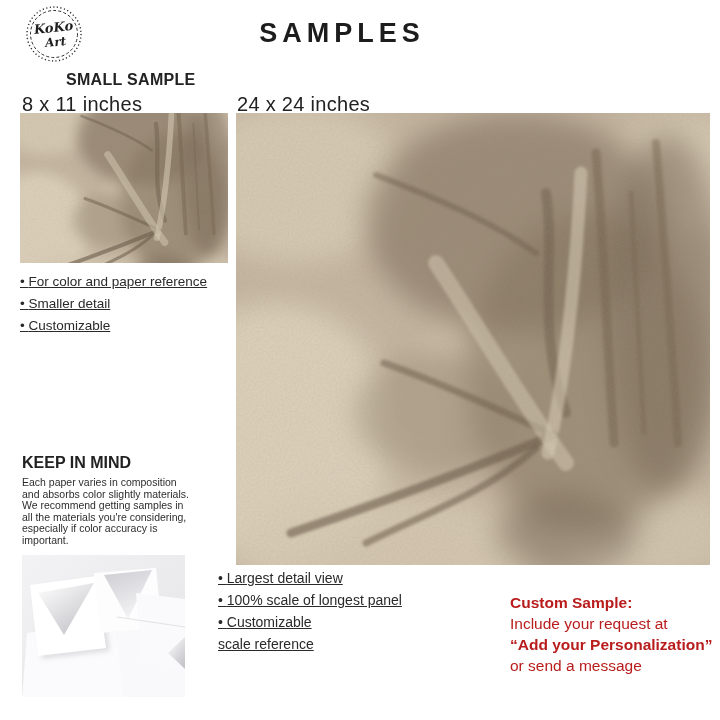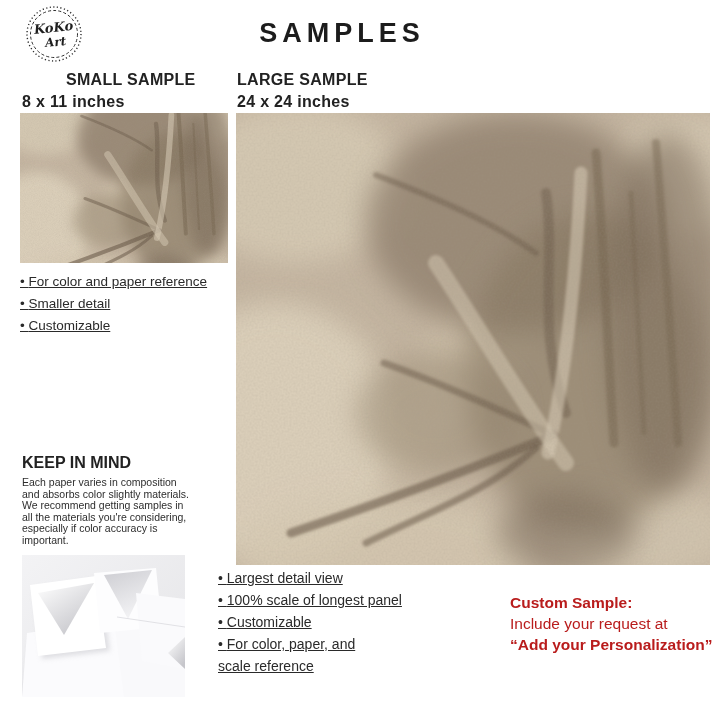--- a/index.html
+++ b/index.html
@@ -8,21 +8,21 @@
     font-family:"Liberation Sans", sans-serif;color:#1f1f1f;
   }
   
   .logo{position:absolute;left:24px;top:4px;width:60px;height:60px;}
   .page-title{
     position:absolute;left:0;top:18px;width:684px;text-align:center;
     font-size:27px;font-weight:bold;letter-spacing:5px;color:#1c1c1c;
   }
   
   .sec-head{position:absolute;font-size:16px;font-weight:bold;letter-spacing:.3px;color:#222;}
-  .sec-size{position:absolute;font-size:16px;font-weight:bold;letter-spacing:.3px;color:#222;}
+  .sec-size{position:absolute;font-size:20px;font-weight:normal;letter-spacing:.3px;color:#222;}
   #small-head{left:22px;top:71px;margin-left:44px;}
   #small-size{left:22px;top:93px;}
   #large-head{left:237px;top:71px;}
   #large-size{left:237px;top:93px;}
   
   .tex{position:absolute;overflow:hidden;background:#c3b4a0;}
   #small-tex{left:20px;top:113px;width:208px;height:150px;}
   #large-tex{left:236px;top:113px;width:474px;height:452px;}
   .tex svg{display:block;width:100%;height:100%;}
   
@@ -97,21 +97,20 @@
         <path d="M200,150 C240,210 280,280 330,350" fill="none" stroke="#d9cdb7" stroke-width="16" stroke-linecap="round" opacity="0.5" filter="url(#t1-fine)"></path>
         <rect x="0" y="0" width="474" height="452" filter="url(#t1-grain)" opacity="0.5"></rect>
       </svg>
     </div>
   <div id="small-bullets" class="bullets">
     <div class="b">For color and paper reference</div>
     <div class="b">Smaller detail</div>
     <div class="b">Customizable</div>
   </div>
 
-  <div id="large-head" class="sec-head">LARGE SAMPLE</div>
   <div id="large-size" class="sec-size">24 x 24 inches</div>
   <div id="large-tex" class="tex">
       <svg viewBox="0 0 474 452" width="100%" height="100%" preserveAspectRatio="xMidYMid slice">
         <defs>
           <filter id="t2-soft" x="-60%" y="-60%" width="220%" height="220%">
             <feGaussianBlur stdDeviation="14"></feGaussianBlur>
           </filter>
           <filter id="t2-fine" x="-60%" y="-60%" width="220%" height="220%">
             <feGaussianBlur stdDeviation="1.8"></feGaussianBlur>
           </filter>
@@ -142,21 +141,20 @@
         <path d="M300,140 C255,108 200,85 140,62" fill="none" stroke="#6a5a49" stroke-width="6" stroke-linecap="round" opacity="0.45" filter="url(#t2-fine)"></path>
         <path d="M345,60 C340,160 330,260 312,340" fill="none" stroke="#dbcfba" stroke-width="13" stroke-linecap="round" opacity="0.55" filter="url(#t2-fine)"></path>
         <path d="M200,150 C240,210 280,280 330,350" fill="none" stroke="#d9cdb7" stroke-width="16" stroke-linecap="round" opacity="0.5" filter="url(#t2-fine)"></path>
         <rect x="0" y="0" width="474" height="452" filter="url(#t2-grain)" opacity="0.5"></rect>
       </svg>
     </div>
   <div id="large-bullets" class="bullets">
     <div class="b">Largest detail view</div>
     <div class="b">100% scale of longest panel</div>
     <div class="b">Customizable</div>
-    <div class="b">For color, paper, and</div>
     <div class="wrap">scale reference</div>
   </div>
 
   <div id="kim-head">KEEP IN MIND</div>
   <div id="kim-body">
     <div>Each paper varies in composition</div>
     <div>and absorbs color slightly materials.</div>
     <div>We recommend getting samples in</div>
     <div>all the materials you're considering,</div>
     <div>especially if color accuracy is</div>
@@ -194,15 +192,16 @@
       <polygon points="114,38 163,44 163,114 120,106" fill="#fafafc"></polygon>
       <polygon points="146,98 163,82 163,114" fill="url(#pg-curl1)"></polygon>
       <line x1="95" y1="62" x2="163" y2="72" stroke="#e1e1e5" stroke-width="1"></line>
     </svg>
   </div>
 
   <div id="custom">
     <div class="bold">Custom Sample:</div>
     <div>Include your request at</div>
     <div class="bold">“Add your Personalization”</div>
+    <div>or send a message</div>
   </div>
 
 </div>
 
 </body></html>

